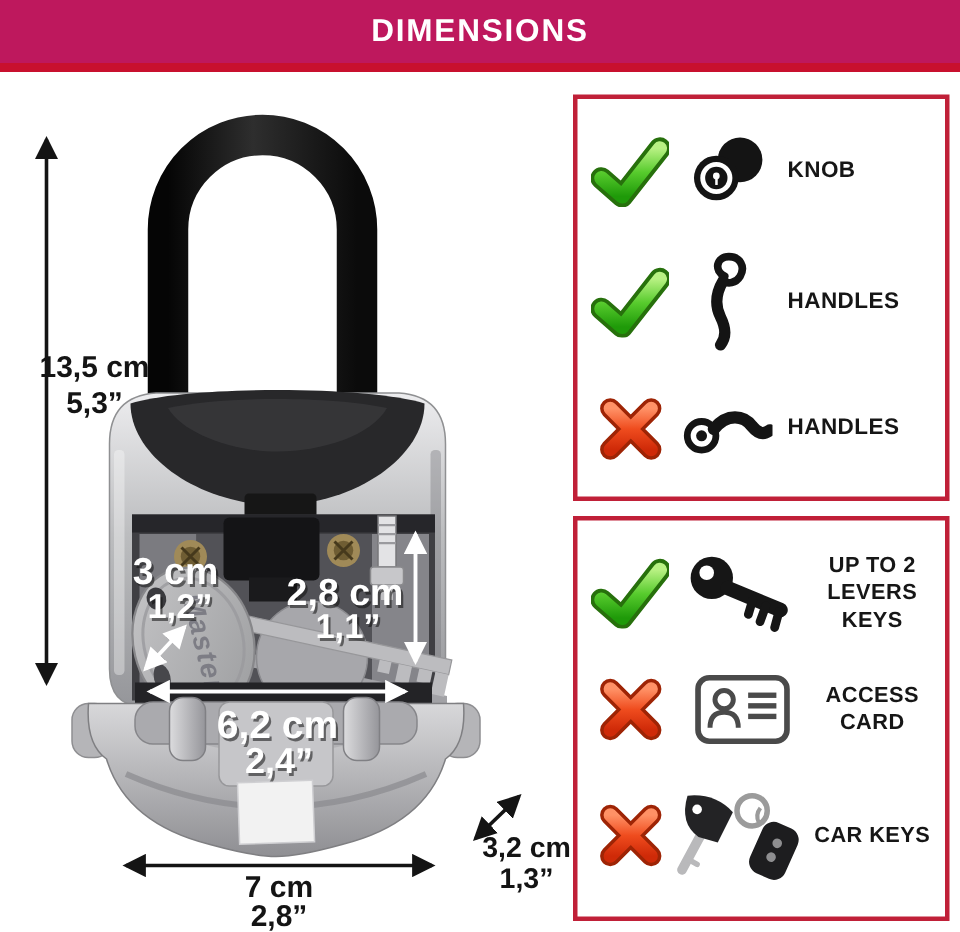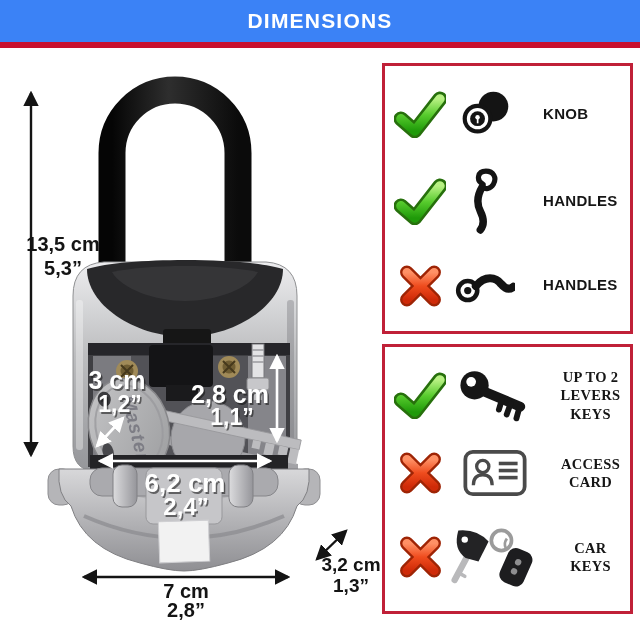--- a/index.html
+++ b/index.html
@@ -1,19 +1,19 @@
 <!DOCTYPE html>
 <html><head>
 <meta charset="utf-8">
 <style>
   html,body{margin:0;padding:0;background:#fff;}
   .stage{position:relative;width:640px;height:621px;background:#fff;overflow:hidden;
          font-family:"Liberation Sans",sans-serif;}
   
-  .header{position:absolute;left:0;top:0;width:640px;height:42px;background:#3b82f6;
+  .header{position:absolute;left:0;top:0;width:640px;height:42px;background:#be185d;
           display:flex;align-items:center;justify-content:center;}
   .header-title{color:#fff;font-size:21px;font-weight:bold;letter-spacing:1.2px;}
   .header-stripe{position:absolute;left:0;top:42px;width:640px;height:6px;background:#c8102e;}
   
   .lock-layer{position:absolute;left:0;top:0;width:640px;height:621px;}
   .dimB{stroke:#141414;stroke-width:2.4px;}
   .dimW{stroke:#ffffff;stroke-width:2.6px;}
   .dlab{font-weight:bold;fill:#141414;text-anchor:middle;}
   .wlab{font-weight:bold;fill:#ffffff;text-anchor:middle;}
   .wsh{font-weight:bold;fill:rgba(15,15,15,0.55);text-anchor:middle;}
@@ -22,22 +22,22 @@
   .panel{position:absolute;box-sizing:border-box;background:#fff;border:3px solid #c02038;
          display:flex;flex-direction:column;justify-content:space-around;padding:8px 6px;}
   .panel-1{left:382px;top:63px;width:251px;height:271px;}
   .panel-2{left:382px;top:344px;width:251px;height:270px;}
   .row{display:flex;align-items:center;}
   .status{flex:0 0 58px;display:flex;justify-content:center;align-items:center;}
   .picto{flex:0 0 72px;display:flex;justify-content:center;align-items:center;}
   .panel-2 .picto{flex:0 0 92px;}
   .lbl{flex:1;font-weight:bold;color:#161616;font-size:15px;line-height:1.25;letter-spacing:.3px;}
   .panel-1 .lbl{text-align:left;padding-left:4px;}
-  .panel-2 .lbl{text-align:center;font-size:14.5px;padding-right:2px;font-family:Liberation Serif, serif;}
-  .lbl span{display:block;margin-left:18px;}
+  .panel-2 .lbl{text-align:center;font-size:14.5px;padding-right:2px;}
+  .lbl span{display:block;}
   .lbl span:empty{display:none;}
 </style>
 </head>
 <body>
 
 <div class="stage">
 
   <svg width="0" height="0" style="position:absolute" aria-hidden="true">
     <defs>
       <linearGradient id="gchk" x1="0" y1="0" x2="0" y2="1">

